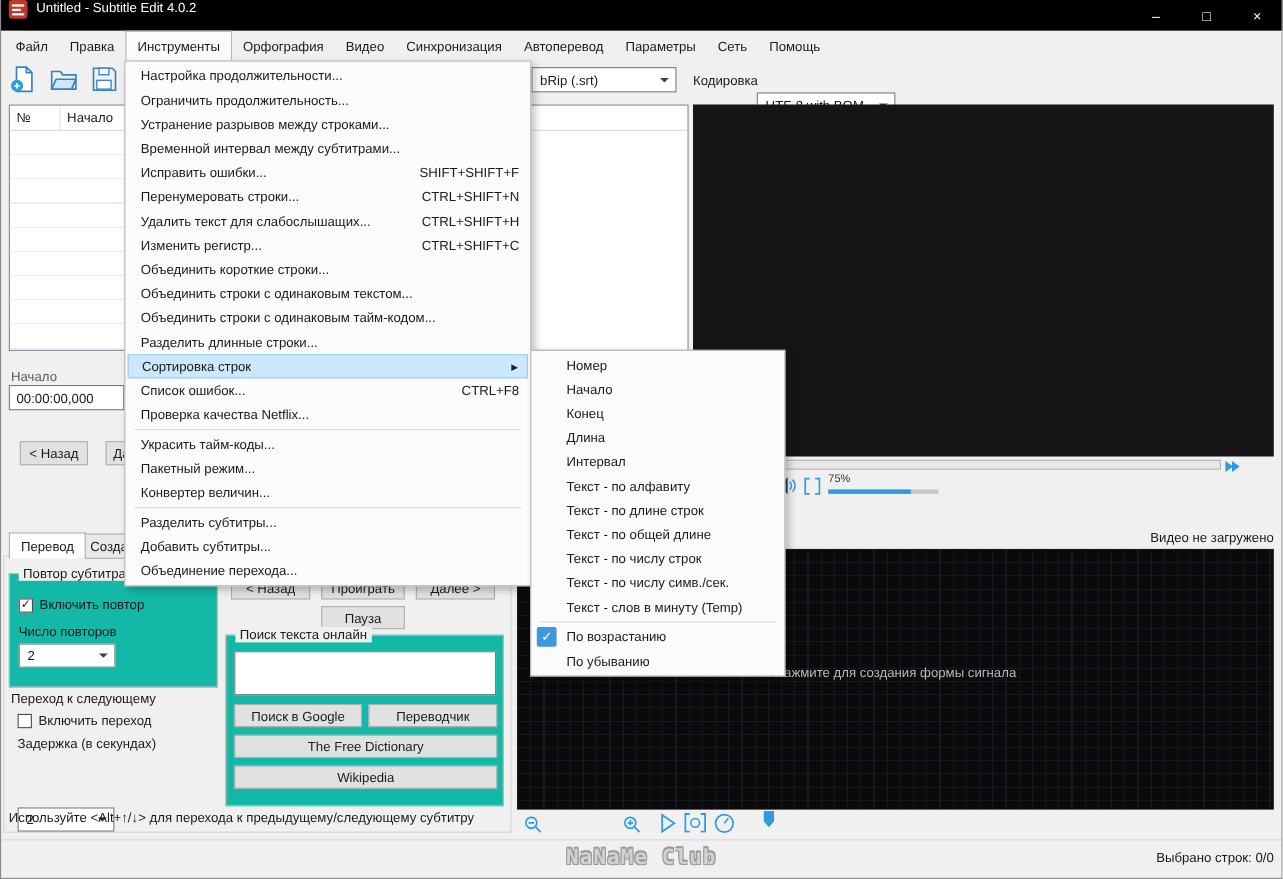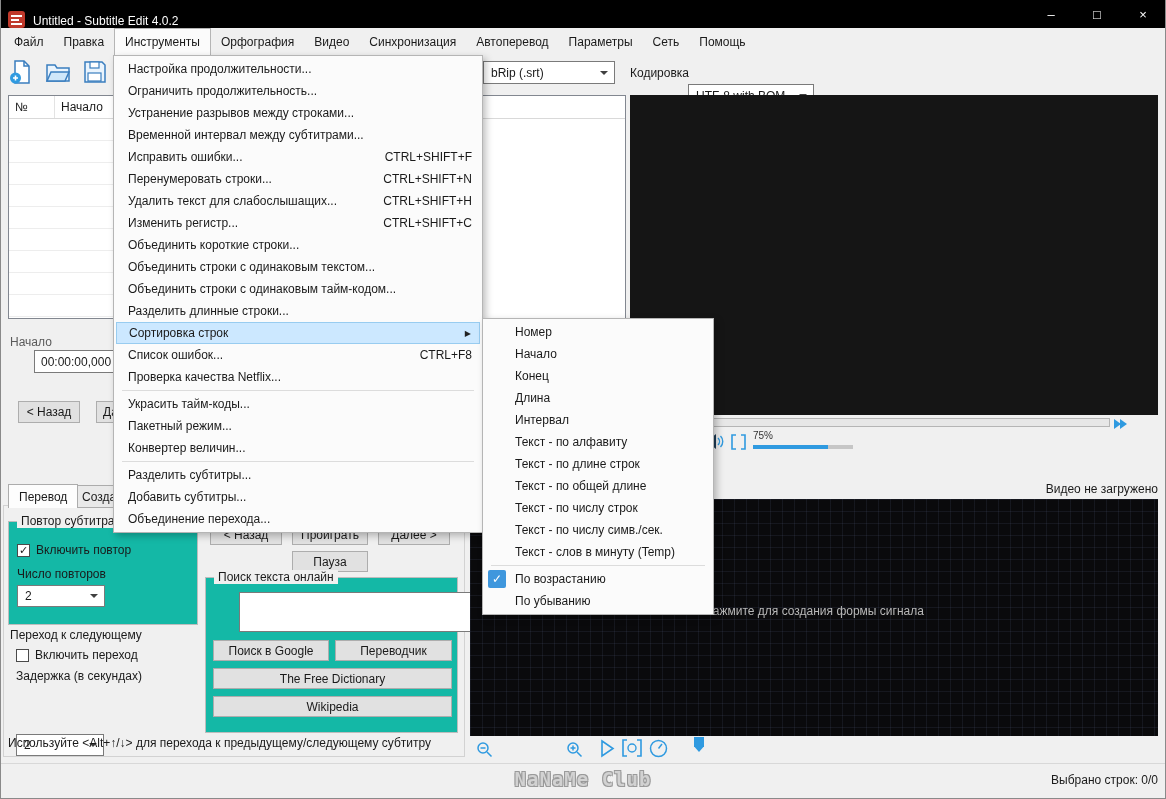--- a/index.html
+++ b/index.html
@@ -2,21 +2,21 @@
 <html><head>
 <meta charset="utf-8">
 <style>
   *{margin:0;padding:0;box-sizing:border-box;}
   html,body{width:1166px;height:799px;}
   body{position:relative;overflow:hidden;background:#f0f0f0;color:#1a1a1a;
        font-family:"Liberation Sans",sans-serif;font-size:12px;}
   .abs{position:absolute;}
 
   
-  .titlebar{left:0;top:0;width:1166px;height:28px;background:#000;color:#fff;display:flex;align-items:flex-end;}
+  .titlebar{left:0;top:0;width:1166px;height:28px;background:#000;color:#fff;display:flex;align-items:flex-start;}
   .app-icon{width:17px;height:17px;margin-left:8px;background:#c0392b;border-radius:3px;position:relative;flex:0 0 auto;}
   .app-icon i{position:absolute;left:3px;right:3px;height:2px;background:#fff;}
   .app-icon i:nth-child(1){top:4px;} .app-icon i:nth-child(2){top:8px;right:6px;} .app-icon i:nth-child(3){top:12px;}
   .title-text{margin-left:8px;font-size:12px;}
   .win-btns{margin-left:auto;display:flex;height:100%;}
   .win-btn{width:46px;height:28px;display:flex;align-items:center;justify-content:center;font-size:13px;cursor:default;}
 
   
   .menubar{left:0;top:28px;width:1166px;height:27px;background:#f0f0f0;display:flex;align-items:stretch;padding-left:4px;}
   .mb-item{display:flex;align-items:center;padding:0 10px;height:27px;}
@@ -24,21 +24,21 @@
 
   
   .toolbar{left:6px;top:57px;display:flex;gap:7px;align-items:center;}
   .tool-btn{width:30px;height:30px;display:flex;align-items:center;justify-content:center;}
   .label{white-space:nowrap;}
   .select{background:#fff;border:1px solid #7a7a7a;display:flex;align-items:center;padding:0 18px 0 7px;position:relative;white-space:nowrap;overflow:hidden;}
   .select::after{content:"";position:absolute;right:6px;top:50%;margin-top:-2px;border:4px solid transparent;border-top-color:#404040;}
 
   
   .btn{background:#e1e1e1;border:1px solid #adadad;display:flex;align-items:center;justify-content:center;white-space:nowrap;overflow:hidden;}
-  .textbox{background:#fff;border:1px solid #7a7a7a;margin-left:26px;}
+  .textbox{background:#fff;border:1px solid #7a7a7a;}
   .cb{width:13px;height:13px;border:1px solid #4a4a4a;background:#fff;display:inline-flex;align-items:center;justify-content:center;font-size:11px;line-height:11px;margin-right:6px;flex:0 0 auto;}
   .cbrow{display:flex;align-items:center;white-space:nowrap;}
   .group{border:1px solid #bdbdbd;background:#14b8a6;}
   .group-title{position:absolute;top:-8px;left:8px;background:#f0f0f0;padding:0 4px;white-space:nowrap;}
 
   
   .sublist{left:8px;top:95px;width:618px;height:224px;background:#fff;border:1px solid #828790;}
   .sublist-header{height:23px;display:flex;border-bottom:1px solid #d9d9d9;}
   .sublist-col{border-right:1px solid #e3e3e3;display:flex;align-items:center;padding-left:6px;}
   .rowlines{position:absolute;left:0;top:23px;width:104px;bottom:0;
@@ -258,21 +258,21 @@
       <span>Ограничить продолжительность...</span>
     </div>
     <div class="menu-item">
       <span>Устранение разрывов между строками...</span>
     </div>
     <div class="menu-item">
       <span>Временной интервал между субтитрами...</span>
     </div>
     <div class="menu-item">
       <span>Исправить ошибки...</span>
-      <span class="mshort">CTRL+SHIFT+F</span>
+      <span class="mshort">SHIFT+SHIFT+F</span>
     </div>
     <div class="menu-item">
       <span>Перенумеровать строки...</span>
       <span class="mshort">CTRL+SHIFT+N</span>
     </div>
     <div class="menu-item">
       <span>Удалить текст для слабослышащих...</span>
       <span class="mshort">CTRL+SHIFT+H</span>
     </div>
     <div class="menu-item">

